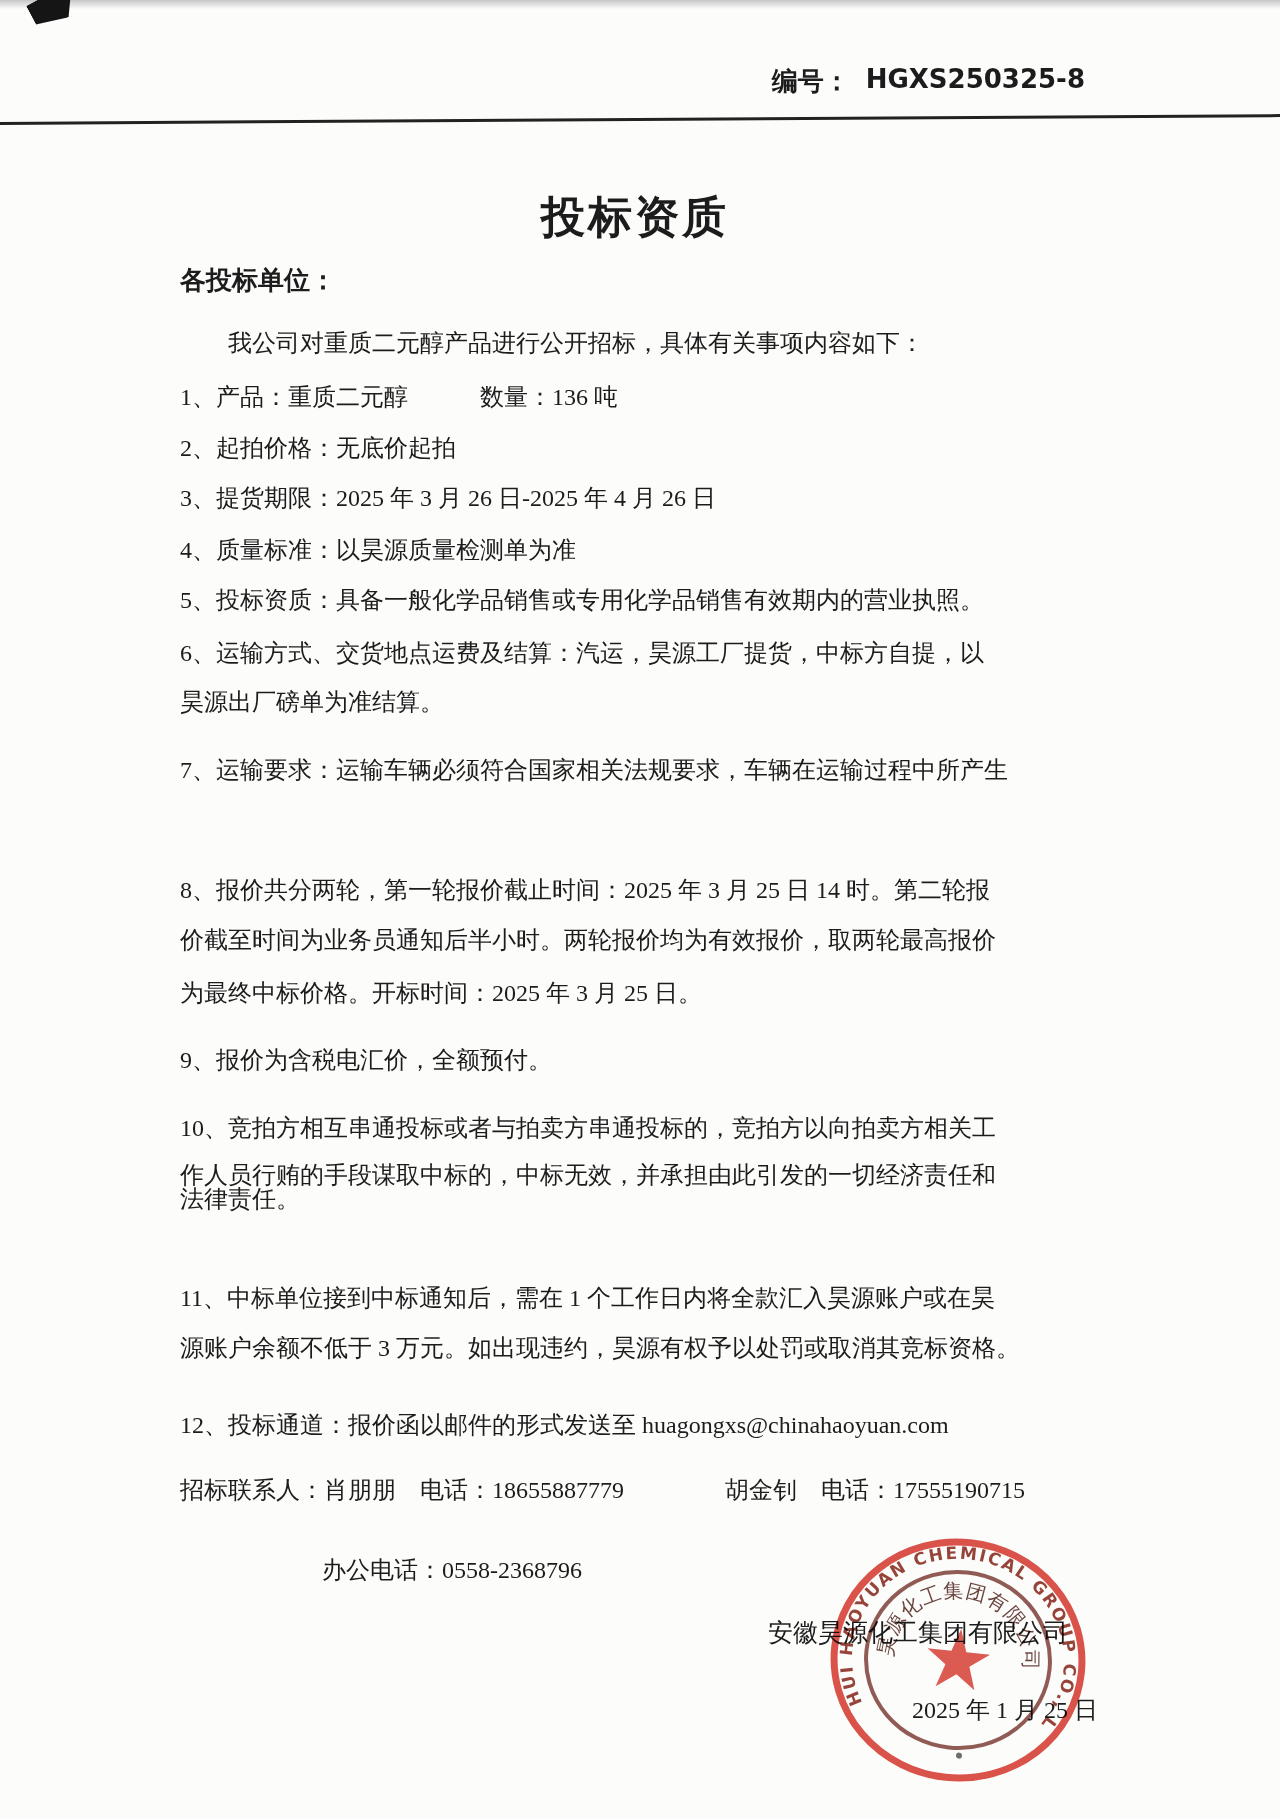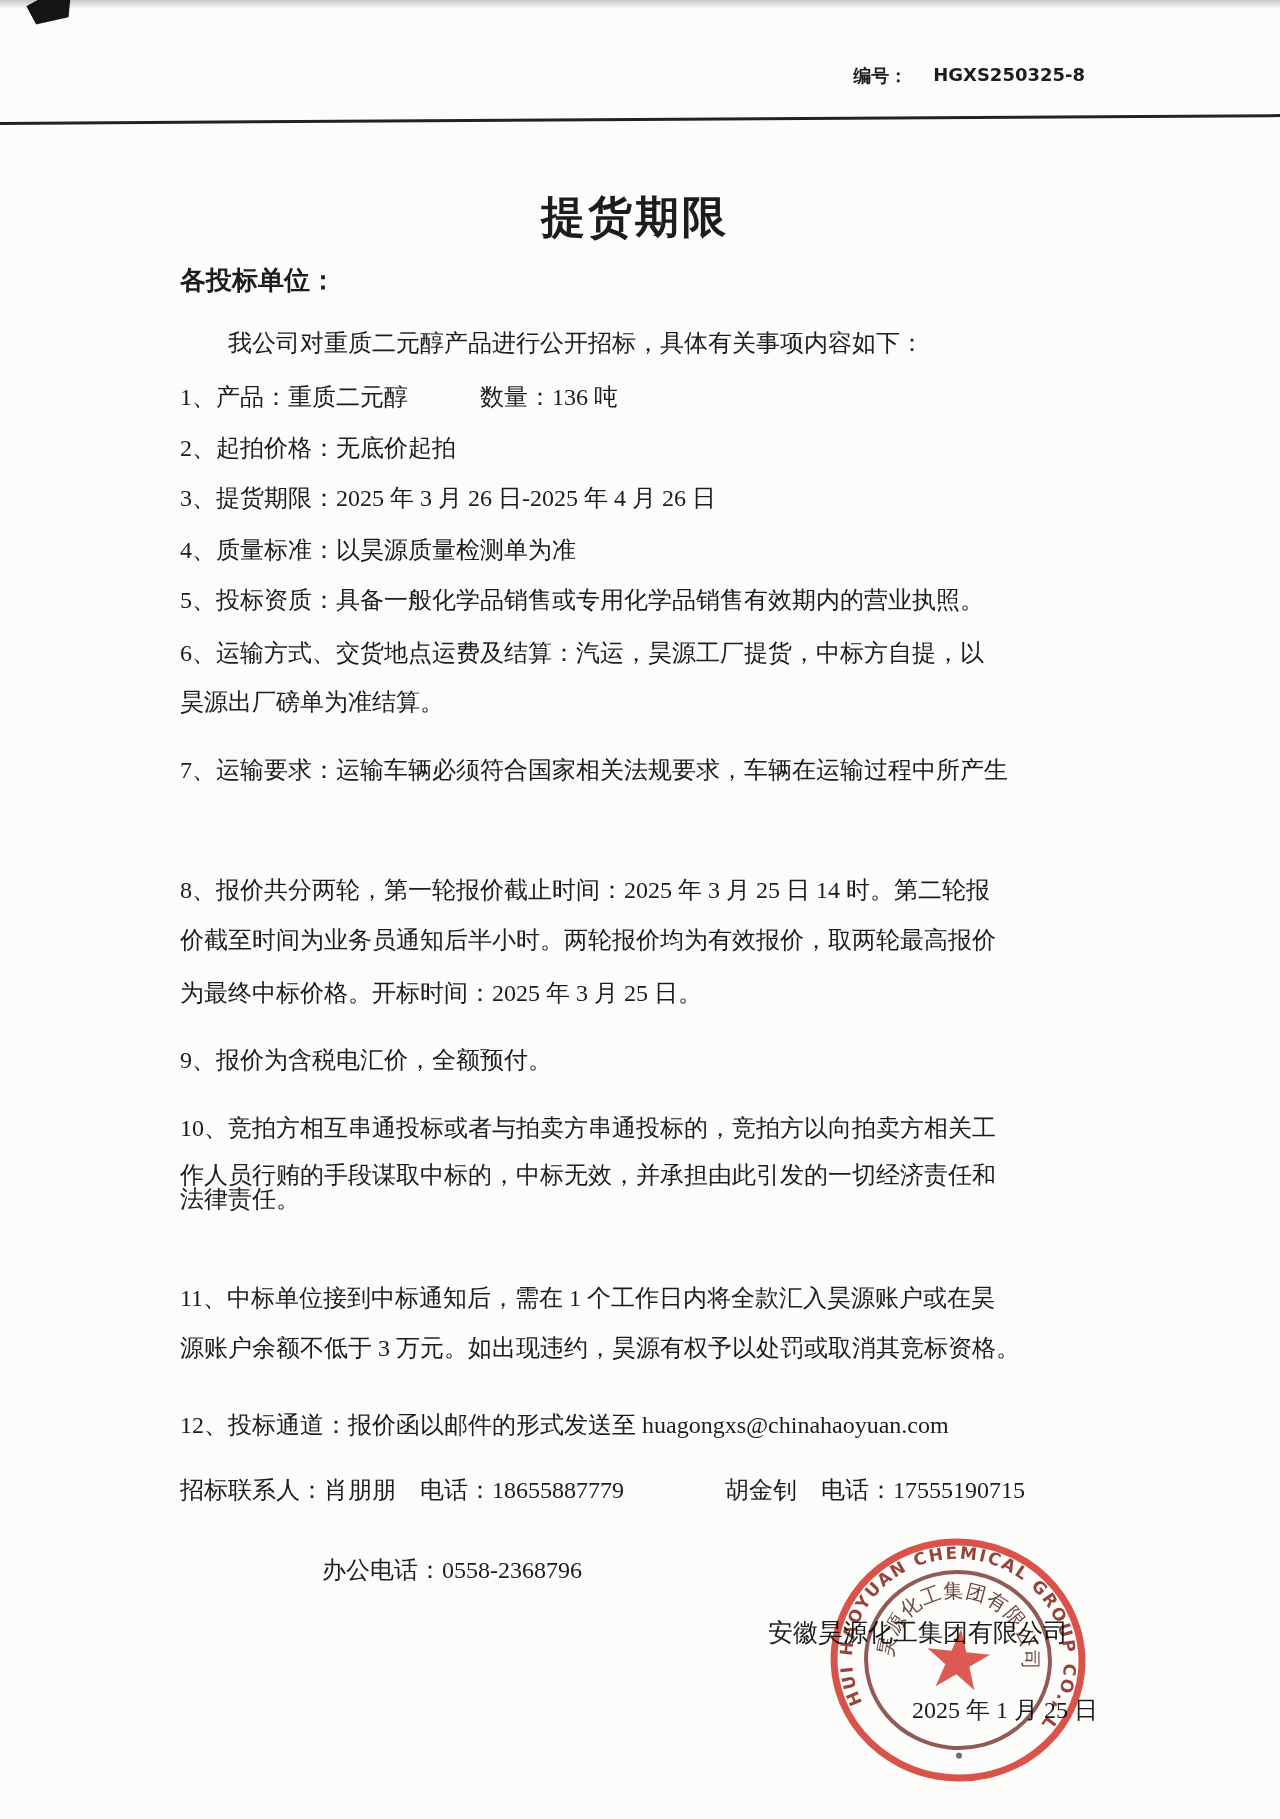--- a/index.html
+++ b/index.html
@@ -5,22 +5,22 @@
   html,body { margin:0; padding:0; background:#e9e9e9; }
   .page {
     position:relative; width:1280px; height:1819px; margin:0 auto;
     background:#fcfcfb; overflow:hidden; color:#1c1c1c;
     font-family:"Liberation Serif","DejaVu Serif",serif;
   }
   .scan-top-band { position:absolute; top:0; left:0; width:1280px; height:9px;
     background:linear-gradient(#c6c6c6, rgba(255,255,255,0)); }
   .corner-mark { position:absolute; top:-8px; left:30px; width:52px; height:30px;
     background:#151515; transform:rotate(-28deg); clip-path:polygon(0 0,100% 0,62% 100%,0 70%); }
-  .doc-no { position:absolute; top:64px; right:195px; display:flex; gap:26px;
-    font-family:"DejaVu Sans","Liberation Sans",sans-serif; font-weight:bold; font-size:18px; }
+  .doc-no { position:absolute; top:64px; right:195px; display:flex; gap:16px;
+    font-family:"DejaVu Sans","Liberation Sans",sans-serif; font-weight:bold; font-size:26px; }
   .rule { position:absolute; top:118px; left:-6px; width:1292px; height:3px;
     background:#222; transform:rotate(-0.35deg); }
   .title { position:absolute; top:188px; left:180px; width:910px; margin:0;
     text-align:center; font-size:44px; letter-spacing:3px; font-weight:bold;
     font-family:"DejaVu Sans","Liberation Sans",sans-serif; }
   .line { position:absolute; left:180px; width:920px; line-height:50px;
     font-size:24px; white-space:pre; }
   .salutation { font-size:26px; font-weight:600; }
   .indent { padding-left:48px; }
   .contacts-row { position:absolute; left:180px; top:1465px; width:845px;
@@ -41,21 +41,21 @@
   <div class="scan-top-band"></div>
   <div class="corner-mark"></div>
 
   <div class="doc-no">
     <span>编号：</span>
     <span>HGXS250325-8</span>
   </div>
 
   <div class="rule"></div>
 
-  <h1 class="title">提货期限</h1>
+  <h1 class="title">投标资质</h1>
 
   <div class="line indent" style="top:318px">我公司对重质二元醇产品进行公开招标，具体有关事项内容如下：</div>
   <div class="line salutation" style="top:256px">各投标单位：</div>
 
   <div class="line" style="top:372px">1、产品：重质二元醇　　　数量：136 吨</div>
   <div class="line" style="top:423px">2、起拍价格：无底价起拍</div>
   <div class="line" style="top:473px">3、提货期限：2025 年 3 月 26 日-2025 年 4 月 26 日</div>
   <div class="line" style="top:525px">4、质量标准：以昊源质量检测单为准</div>
   <div class="line" style="top:575px">5、投标资质：具备一般化学品销售或专用化学品销售有效期内的营业执照。</div>
   <div class="line" style="top:628px">6、运输方式、交货地点运费及结算：汽运，昊源工厂提货，中标方自提，以</div>

